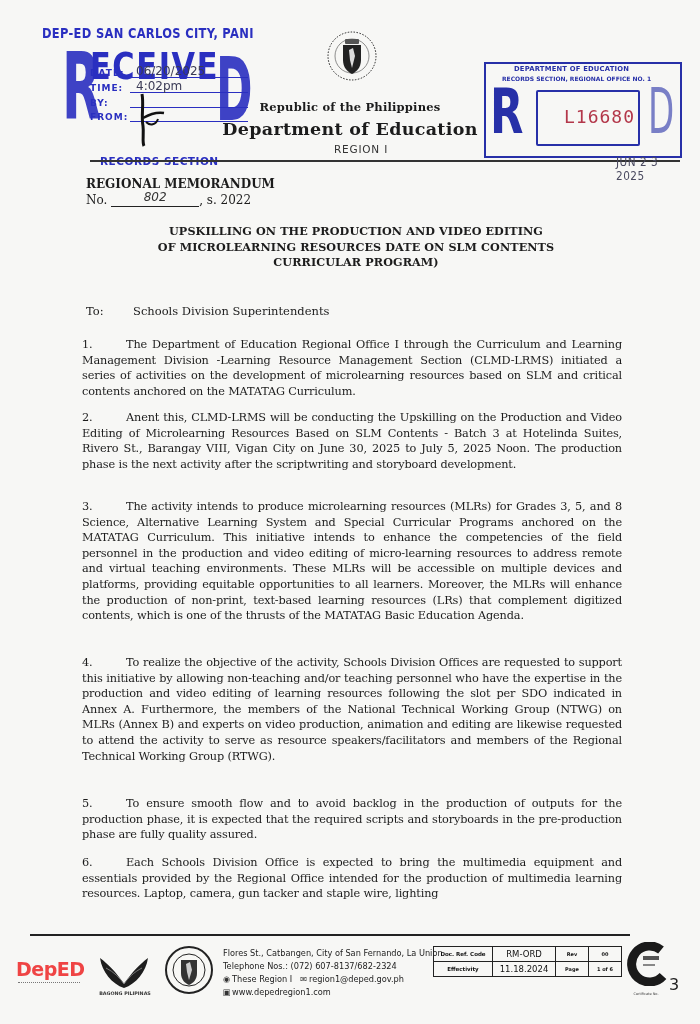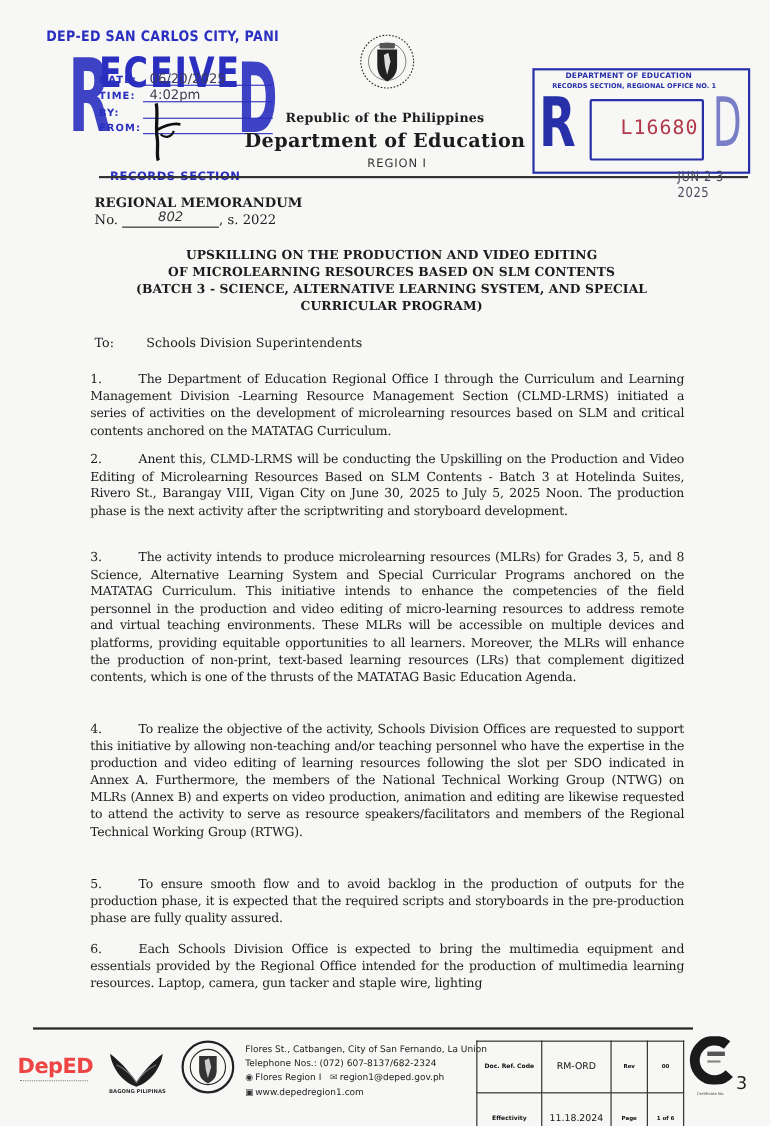--- a/index.html
+++ b/index.html
@@ -176,21 +176,21 @@
   .contact {
     position: absolute; left: 223px; top: 947px;
     font-family: "DejaVu Sans", sans-serif; font-size: 8.2px; line-height: 13px; color: #222;
   }
   .contact .ic { display: inline-block; width: 9px; color: #333; }
   .docref {
     position: absolute; left: 433px; top: 946px; border-collapse: collapse;
     font-family: "DejaVu Sans", sans-serif; color: #111;
   }
   .docref td {
-    border: 1.2px solid #222; height: 14px; text-align: center; padding: 16px 3px;
+    border: 1.2px solid #222; height: 14px; text-align: center; padding: 0 3px;
   }
   .docref .k { font-size: 5.5px; font-weight: bold; width: 52px; }
   .docref .v { font-size: 8.5px; width: 56px; }
   .docref .k2 { font-size: 5px; font-weight: bold; width: 26px; }
   .docref .v2 { font-size: 5px; font-weight: bold; width: 26px; }
   .cert { position: absolute; left: 625px; top: 942px; width: 44px; height: 44px; }
   .cert-num {
     position: absolute; left: 669px; top: 975px;
     font-family: "DejaVu Sans", sans-serif; font-size: 16px; color: #222;
   }
@@ -259,22 +259,21 @@
     <div class="date">JUN 2 3 2025</div>
   </div>
 
   <div class="memo-type">REGIONAL MEMORANDUM</div>
   <div class="memo-no">
     <span>No.</span>
     <span class="blank"><span class="hand">802</span></span><span>, s. 2022</span>
   </div>
   <div class="title">
     <div>UPSKILLING ON THE PRODUCTION AND VIDEO EDITING</div>
-    <div>OF MICROLEARNING RESOURCES BASED ON SLM CONTENTS</div>
-    <div>(BATCH 3 - SCIENCE, ALTERNATIVE LEARNING SYSTEM, AND SPECIAL</div>
+    <div>OF MICROLEARNING RESOURCES DATE ON SLM CONTENTS</div>
     <div>CURRICULAR PROGRAM)</div>
   </div>
 
   <div class="to-line">
     <span class="lbl">To:</span><span>Schools Division Superintendents</span>
   </div>
 
   <div class="para" id="p1">
     <span class="num">1.</span><span>The Department of Education Regional Office I through the Curriculum and Learning Management Division -Learning Resource Management Section (CLMD-LRMS) initiated a series of activities on the development of microlearning resources based on SLM and critical contents anchored on the MATATAG Curriculum.</span>
   </div>
@@ -305,21 +304,21 @@
   <svg class="logo-seal2" viewBox="0 0 50 50">
     <circle cx="25" cy="25" r="23" fill="none" stroke="#222" stroke-width="2"></circle>
     <circle cx="25" cy="25" r="16" fill="none" stroke="#222" stroke-width="1"></circle>
     <path d="M17 15 L33 15 L33 28 C33 35 29 38 25 40 C21 38 17 35 17 28 Z" fill="#333"></path>
     <path d="M22 19 L26 17 L28 25 L25 35 L23 27 Z" fill="#ccc"></path>
   </svg>
   <div class="contact">
     <div>Flores St., Catbangen, City of San Fernando, La Union</div>
     <div>Telephone Nos.: (072) 607-8137/682-2324</div>
     <div>
-      <span class="ic">◉</span><span>Flores Region I</span>
+      <span class="ic">◉</span><span>These Region I</span>
       &nbsp;&nbsp;<span class="ic">✉</span><span>region1@deped.gov.ph</span>
     </div>
     <div>
       <span class="ic">▣</span><span>www.depedregion1.com</span>
     </div>
   </div>
   <table class="docref">
     <tbody>
         <tr>
       <td class="k">Doc. Ref. Code</td>

